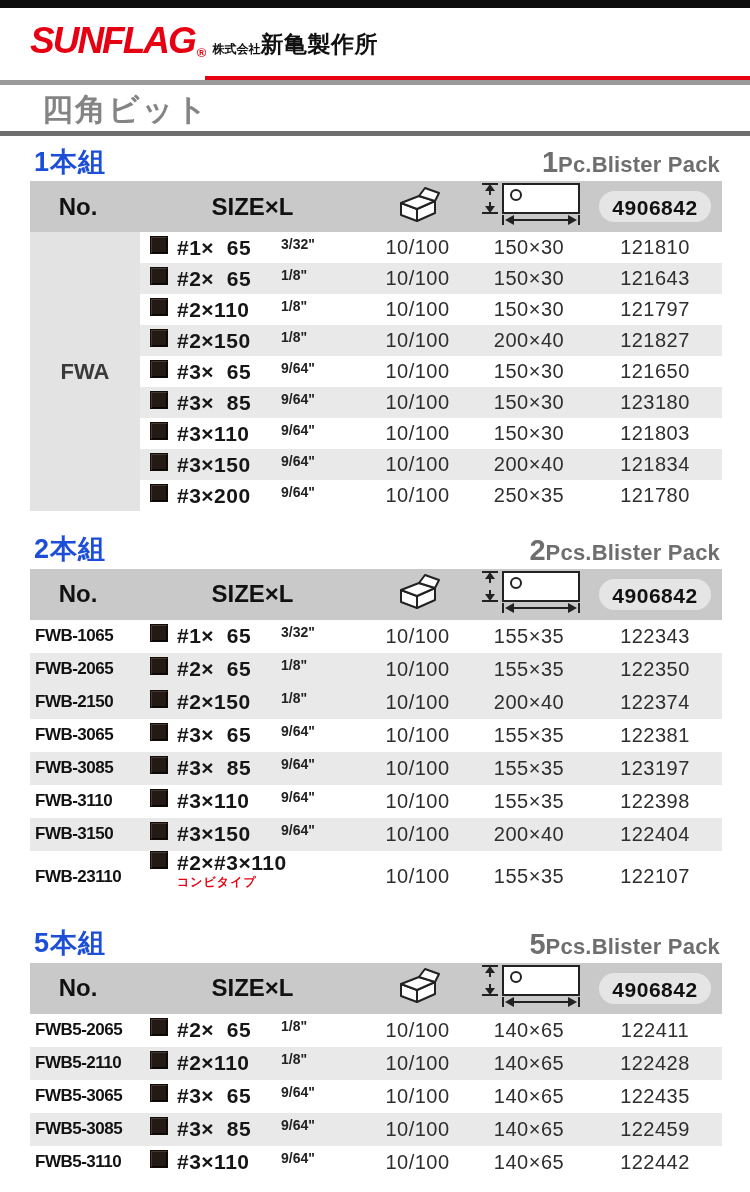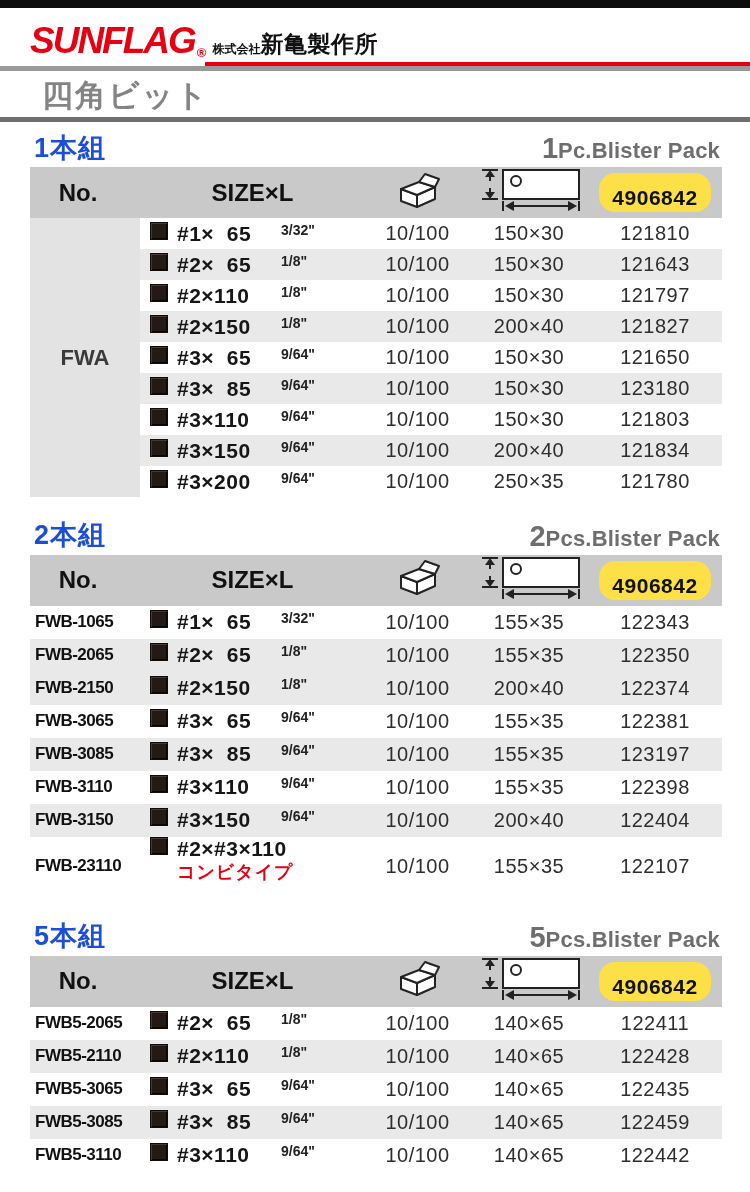--- a/index.html
+++ b/index.html
@@ -5,21 +5,21 @@
   * { margin:0; padding:0; box-sizing:border-box; }
   html,body { width:750px; background:#fff; }
   body {
     height:1192px; overflow:hidden; position:relative;
     font-family:"Liberation Sans","DejaVu Sans",sans-serif;
     -webkit-font-smoothing:antialiased;
   }
   .topbar { height:8px; background:#0d0d0d; width:100%; }
 
   
-  .logo-row { position:relative; height:54px; padding:14px 0 0 30px; }
+  .logo-row { position:relative; height:68px; padding:14px 0 0 30px; }
   .logo-row .logo-inner { display:flex; align-items:flex-end; }
   .logo-text {
     color:#e60012; font-size:37px; font-weight:900; font-style:italic;
     letter-spacing:-2px; line-height:1; padding-right:2px;
   }
   .reg-mark { color:#e60012; font-size:13px; font-weight:700; line-height:1; margin:0 6px 0 0; align-self:flex-end; }
   .company { display:flex; align-items:flex-end; line-height:1; padding-bottom:3px; }
   .company .prefix { font-size:12px; font-weight:700; color:#111; padding-bottom:1px; }
   .company .name   { font-size:23px; font-weight:700; color:#111; letter-spacing:0.5px; }
   .red-rule  { height:4px; background:#e60012; margin-left:205px; }
@@ -45,22 +45,22 @@
   col.c-no      { width:110px; }
   col.c-size    { width:225px; }
   col.c-qty     { width:105px; }
   col.c-blister { width:118px; }
   col.c-code    { width:134px; }
 
   thead tr { background:#c9c9c9; height:47px; }
   th { font-size:24px; font-weight:700; color:#111; text-align:center; vertical-align:middle; }
   th.h-no { padding-right:14px; }
   .pill {
-    display:inline-block; background:#fde047; border-radius:16px;
-    padding:13px 13px 2px; font-size:21px; font-weight:700; color:#111; letter-spacing:0.5px;
+    display:inline-block; background:#e5e5e5; border-radius:16px;
+    padding:5px 13px 2px; font-size:21px; font-weight:700; color:#111; letter-spacing:0.5px;
   }
   .icon-wrap { display:inline-flex; align-items:center; justify-content:center; }
 
   tbody tr { height:31px; }
   .sec-2 tbody tr, .sec-3 tbody tr { height:33px; }
   tbody tr.stripe { background:#e9e9e9; }
   tbody tr.tall { height:46px; }
   td { vertical-align:middle; }
   td.group-cell {
     background:#e3e3e3; text-align:center; vertical-align:middle;
@@ -72,21 +72,21 @@
   .sq {
     width:18px; height:18px; flex:0 0 18px;
     background:#241a15; border:1px solid #120c09;
     box-shadow:inset 1px 1px 0 #463830, inset -1px -1px 0 #0a0605;
   }
   .size-text {
     font-size:21px; font-weight:700; color:#161616; white-space:pre;
     margin-left:9px; letter-spacing:0.5px; min-width:102px;
   }
   .inch-text { font-size:14px; font-weight:600; color:#222; margin-left:2px; }
-  .combi-note { font-size:18px; font-weight:700; color:#e60012; margin:-1px 0 12px 27px; letter-spacing:1px; }
+  .combi-note { font-size:12px; font-weight:700; color:#e60012; margin:-1px 0 12px 27px; letter-spacing:1px; }
   td.val { font-size:20px; color:#2e2e2e; text-align:center; letter-spacing:0.5px; white-space:nowrap; }
 </style>
 </head>
 <body>
 
 <div class="topbar"></div>
 
 <header class="logo-row">
   <div class="logo-inner">
     <span class="logo-text">SUNFLAG</span>

